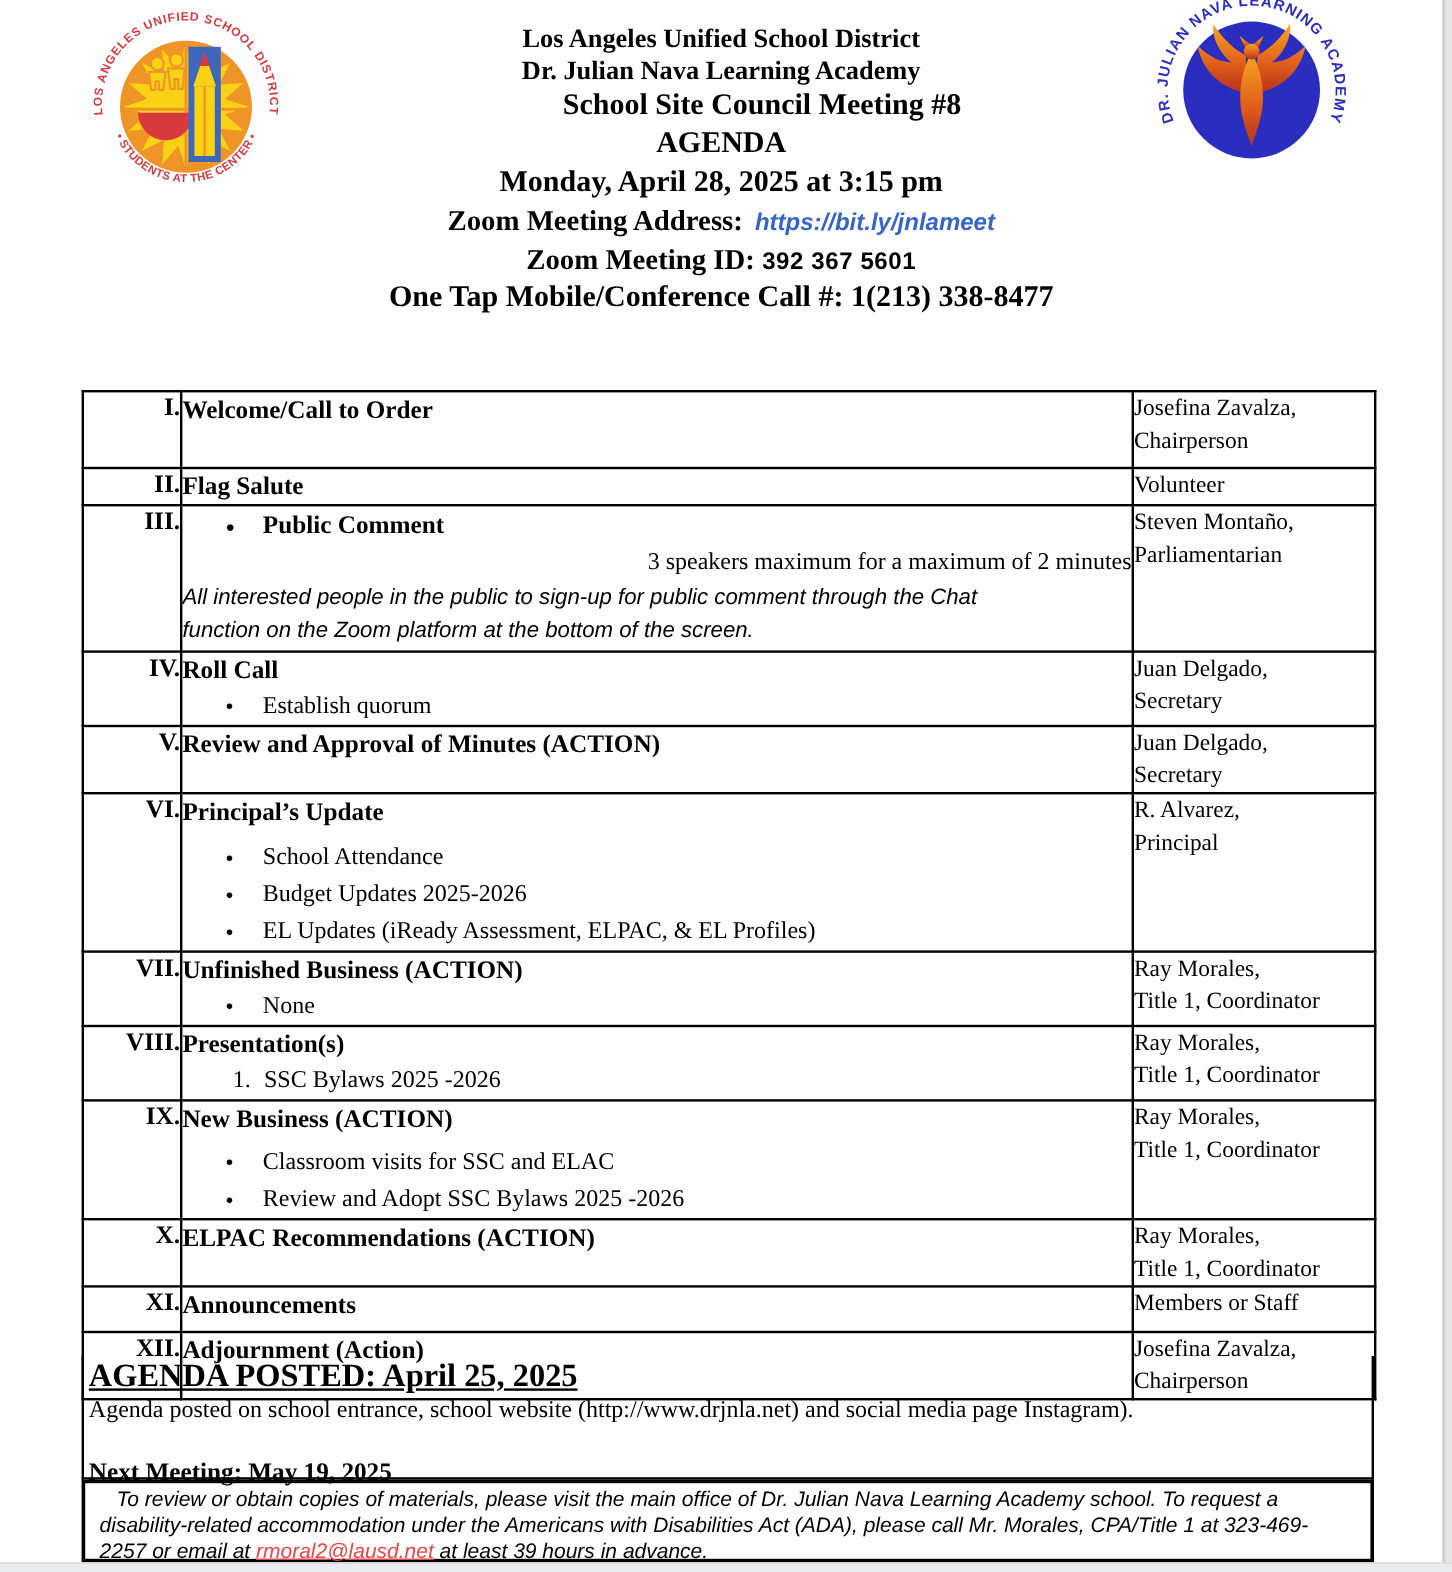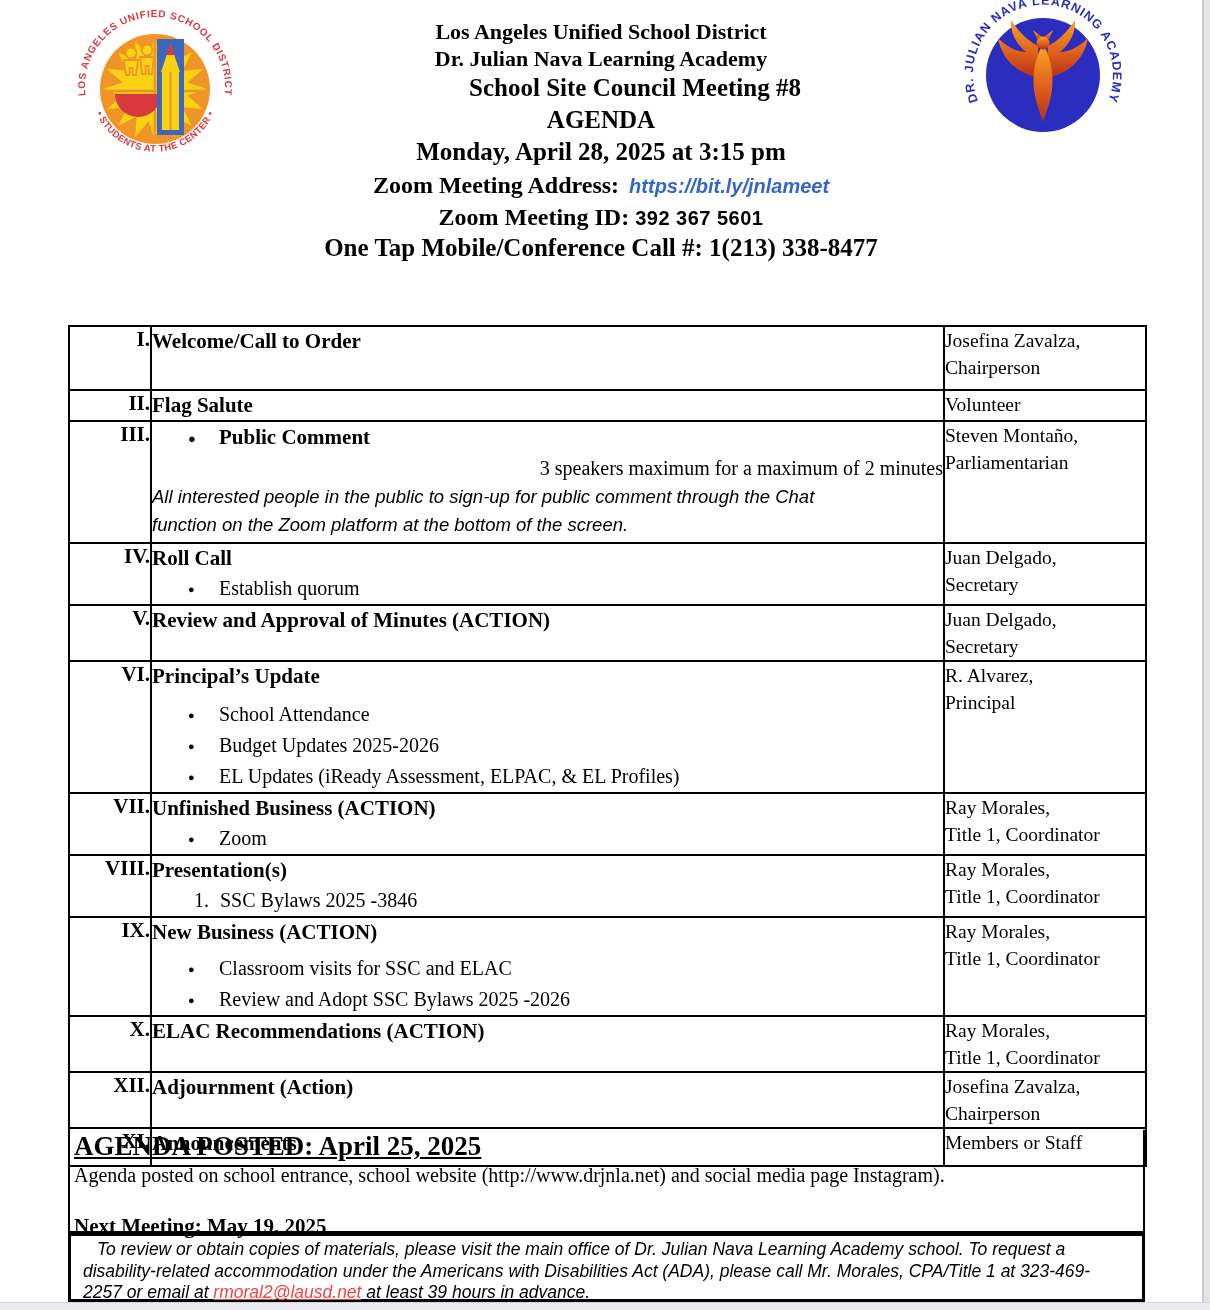--- a/index.html
+++ b/index.html
@@ -219,33 +219,33 @@
         </td>
         <td class="c-who">
           <div>R. Alvarez,</div>
           <div>Principal</div>
         </td>
       </tr>
       <tr style="height:61px;">
         <td class="c-num">VII.</td>
         <td class="c-main">
           <div class="t">Unfinished Business (ACTION)</div>
-          <div class="li">Zoom</div>
+          <div class="li">None</div>
         </td>
         <td class="c-who">
           <div>Ray Morales,</div>
           <div>Title 1, Coordinator</div>
         </td>
       </tr>
       <tr style="height:60px;">
         <td class="c-num">VIII.</td>
         <td class="c-main">
           <div class="t">Presentation(s)</div>
           <div class="numline">
-            <span class="nlabel">1.</span><span>SSC Bylaws 2025 -3846</span>
+            <span class="nlabel">1.</span><span>SSC Bylaws 2025 -2026</span>
           </div>
         </td>
         <td class="c-who">
           <div>Ray Morales,</div>
           <div>Title 1, Coordinator</div>
         </td>
       </tr>
       <tr style="height:89px;">
         <td class="c-num">IX.</td>
         <td class="c-main">
@@ -254,44 +254,44 @@
           <div class="li">Review and Adopt SSC Bylaws 2025 -2026</div>
         </td>
         <td class="c-who">
           <div>Ray Morales,</div>
           <div>Title 1, Coordinator</div>
         </td>
       </tr>
       <tr style="height:52px;">
         <td class="c-num">X.</td>
         <td class="c-main">
-            <div class="t">ELAC Recommendations (ACTION)</div>
+            <div class="t">ELPAC Recommendations (ACTION)</div>
           </td>
         <td class="c-who">
           <div>Ray Morales,</div>
           <div>Title 1, Coordinator</div>
         </td>
       </tr>
+      <tr style="height:38px;">
+        <td class="c-num">XI.</td>
+        <td class="c-main">
+            <div class="t">Announcements</div>
+          </td>
+        <td class="c-who">
+          <div>Members or Staff</div>
+        </td>
+      </tr>
       <tr style="height:55px;">
         <td class="c-num">XII.</td>
         <td class="c-main">
             <div class="t">Adjournment (Action)</div>
           </td>
         <td class="c-who">
           <div>Josefina Zavalza,</div>
           <div>Chairperson</div>
-        </td>
-      </tr>
-      <tr style="height:38px;">
-        <td class="c-num">XI.</td>
-        <td class="c-main">
-            <div class="t">Announcements</div>
-          </td>
-        <td class="c-who">
-          <div>Members or Staff</div>
         </td>
       </tr>
     </tbody>
   </table>
 
   <div class="posted-box">
     <div class="posted">AGENDA POSTED: April 25, 2025</div>
     <div class="detail">Agenda posted on school entrance, school website (http://www.drjnla.net) and social media page Instagram).</div>
     <div class="nextm">Next Meeting: May 19, 2025</div>
   </div>

